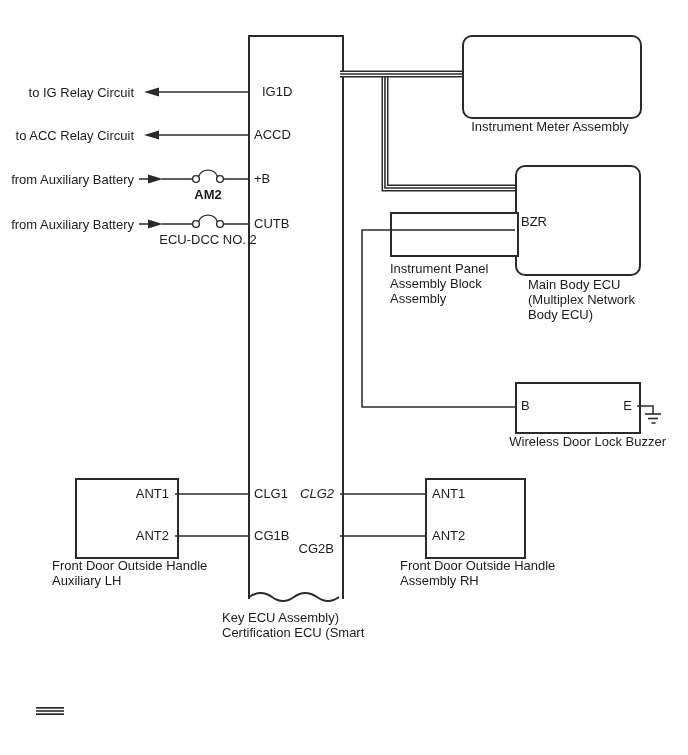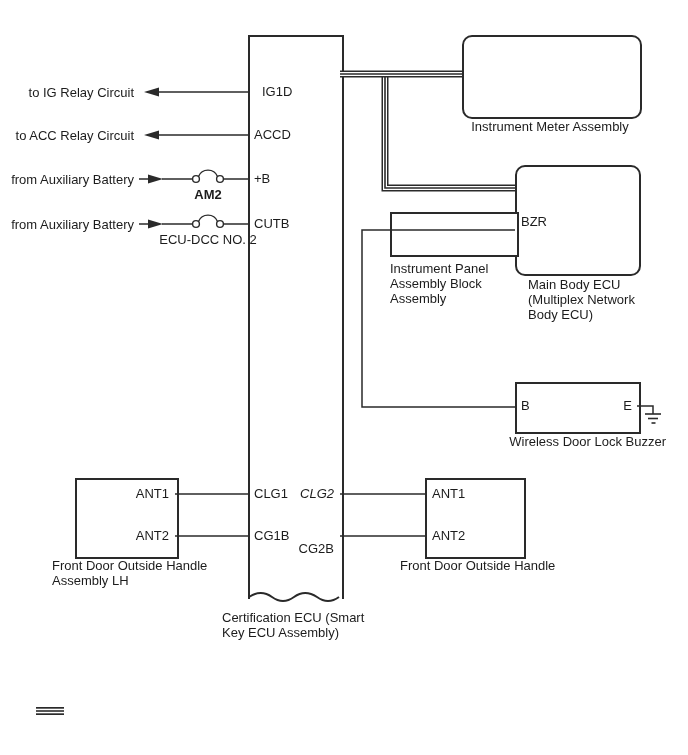--- a/index.html
+++ b/index.html
@@ -45,22 +45,22 @@
   <div class="pin" style="left:262px; top:84px;">IG1D</div>
   <div class="pin" style="left:254px; top:127px;">ACCD</div>
   <div class="pin" style="left:254px; top:171px;">+B</div>
   <div class="pin" style="left:254px; top:216px;">CUTB</div>
   <div class="pin" style="left:254px; top:486px;">CLG1</div>
   <div class="pin" style="left:254px; top:528px;">CG1B</div>
   <div class="pin" style="left:254px; top:486px; width:80px; text-align:right;font-style:italic;">CLG2</div>
   <div class="pin" style="left:254px; top:528px; width:80px; text-align:right;margin-top:13px;">CG2B</div>
 
   <div class="lbl" style="left:222px; top:610px;">
+    <div>Key ECU Assembly)</div>
     <div>Certification ECU (Smart</div>
-    <div>Key ECU Assembly)</div>
   </div>
 
   <div class="lbl" style="left:0; top:85px; width:134px; text-align:right;">to IG Relay Circuit</div>
   <div class="lbl" style="left:0; top:128px; width:134px; text-align:right;">to ACC Relay Circuit</div>
   <div class="lbl" style="left:0; top:172px; width:134px; text-align:right;">from Auxiliary Battery</div>
   <div class="lbl" style="left:0; top:217px; width:134px; text-align:right;">from Auxiliary Battery</div>
 
   <div class="lbl" style="left:178px; top:187px; width:60px; text-align:center;font-weight:bold;">AM2</div>
   <div class="lbl" style="left:146px; top:232px; width:124px; text-align:center;">ECU-DCC NO. 2</div>
 
@@ -80,27 +80,28 @@
   </div>
 
   <div class="pin" style="left:521px; top:398px;">B</div>
   <div class="pin" style="left:620px; top:398px; width:12px; text-align:right;">E</div>
   <div class="lbl" style="left:486px; top:434px; width:180px; text-align:right;">Wireless Door Lock Buzzer</div>
 
   <div class="pin" style="left:75px; top:486px; width:94px; text-align:right;">ANT1</div>
   <div class="pin" style="left:75px; top:528px; width:94px; text-align:right;">ANT2</div>
   <div class="lbl" style="left:52px; top:558px;">
     <div>Front Door Outside Handle</div>
-    <div>Assembly LH</div>
+    <div>Auxiliary LH</div>
   </div>
 
   <div class="pin" style="left:432px; top:486px;">ANT1</div>
   <div class="pin" style="left:432px; top:528px;">ANT2</div>
   <div class="lbl" style="left:400px; top:558px;">
     <div>Front Door Outside Handle</div>
+    <div>Assembly RH</div>
   </div>
 
 
   <svg class="wires" width="688" height="755" viewBox="0 0 688 755">
 
     <g>
       <path d="M385,74 V188 H515" stroke="#2a2a2a" stroke-width="7" fill="none"></path>
       <path d="M385,74 V188 H515" stroke="#ffffff" stroke-width="4" fill="none"></path>
       <path d="M385,74 V188 H515" stroke="#2a2a2a" stroke-width="1.6" fill="none"></path>
     </g>

